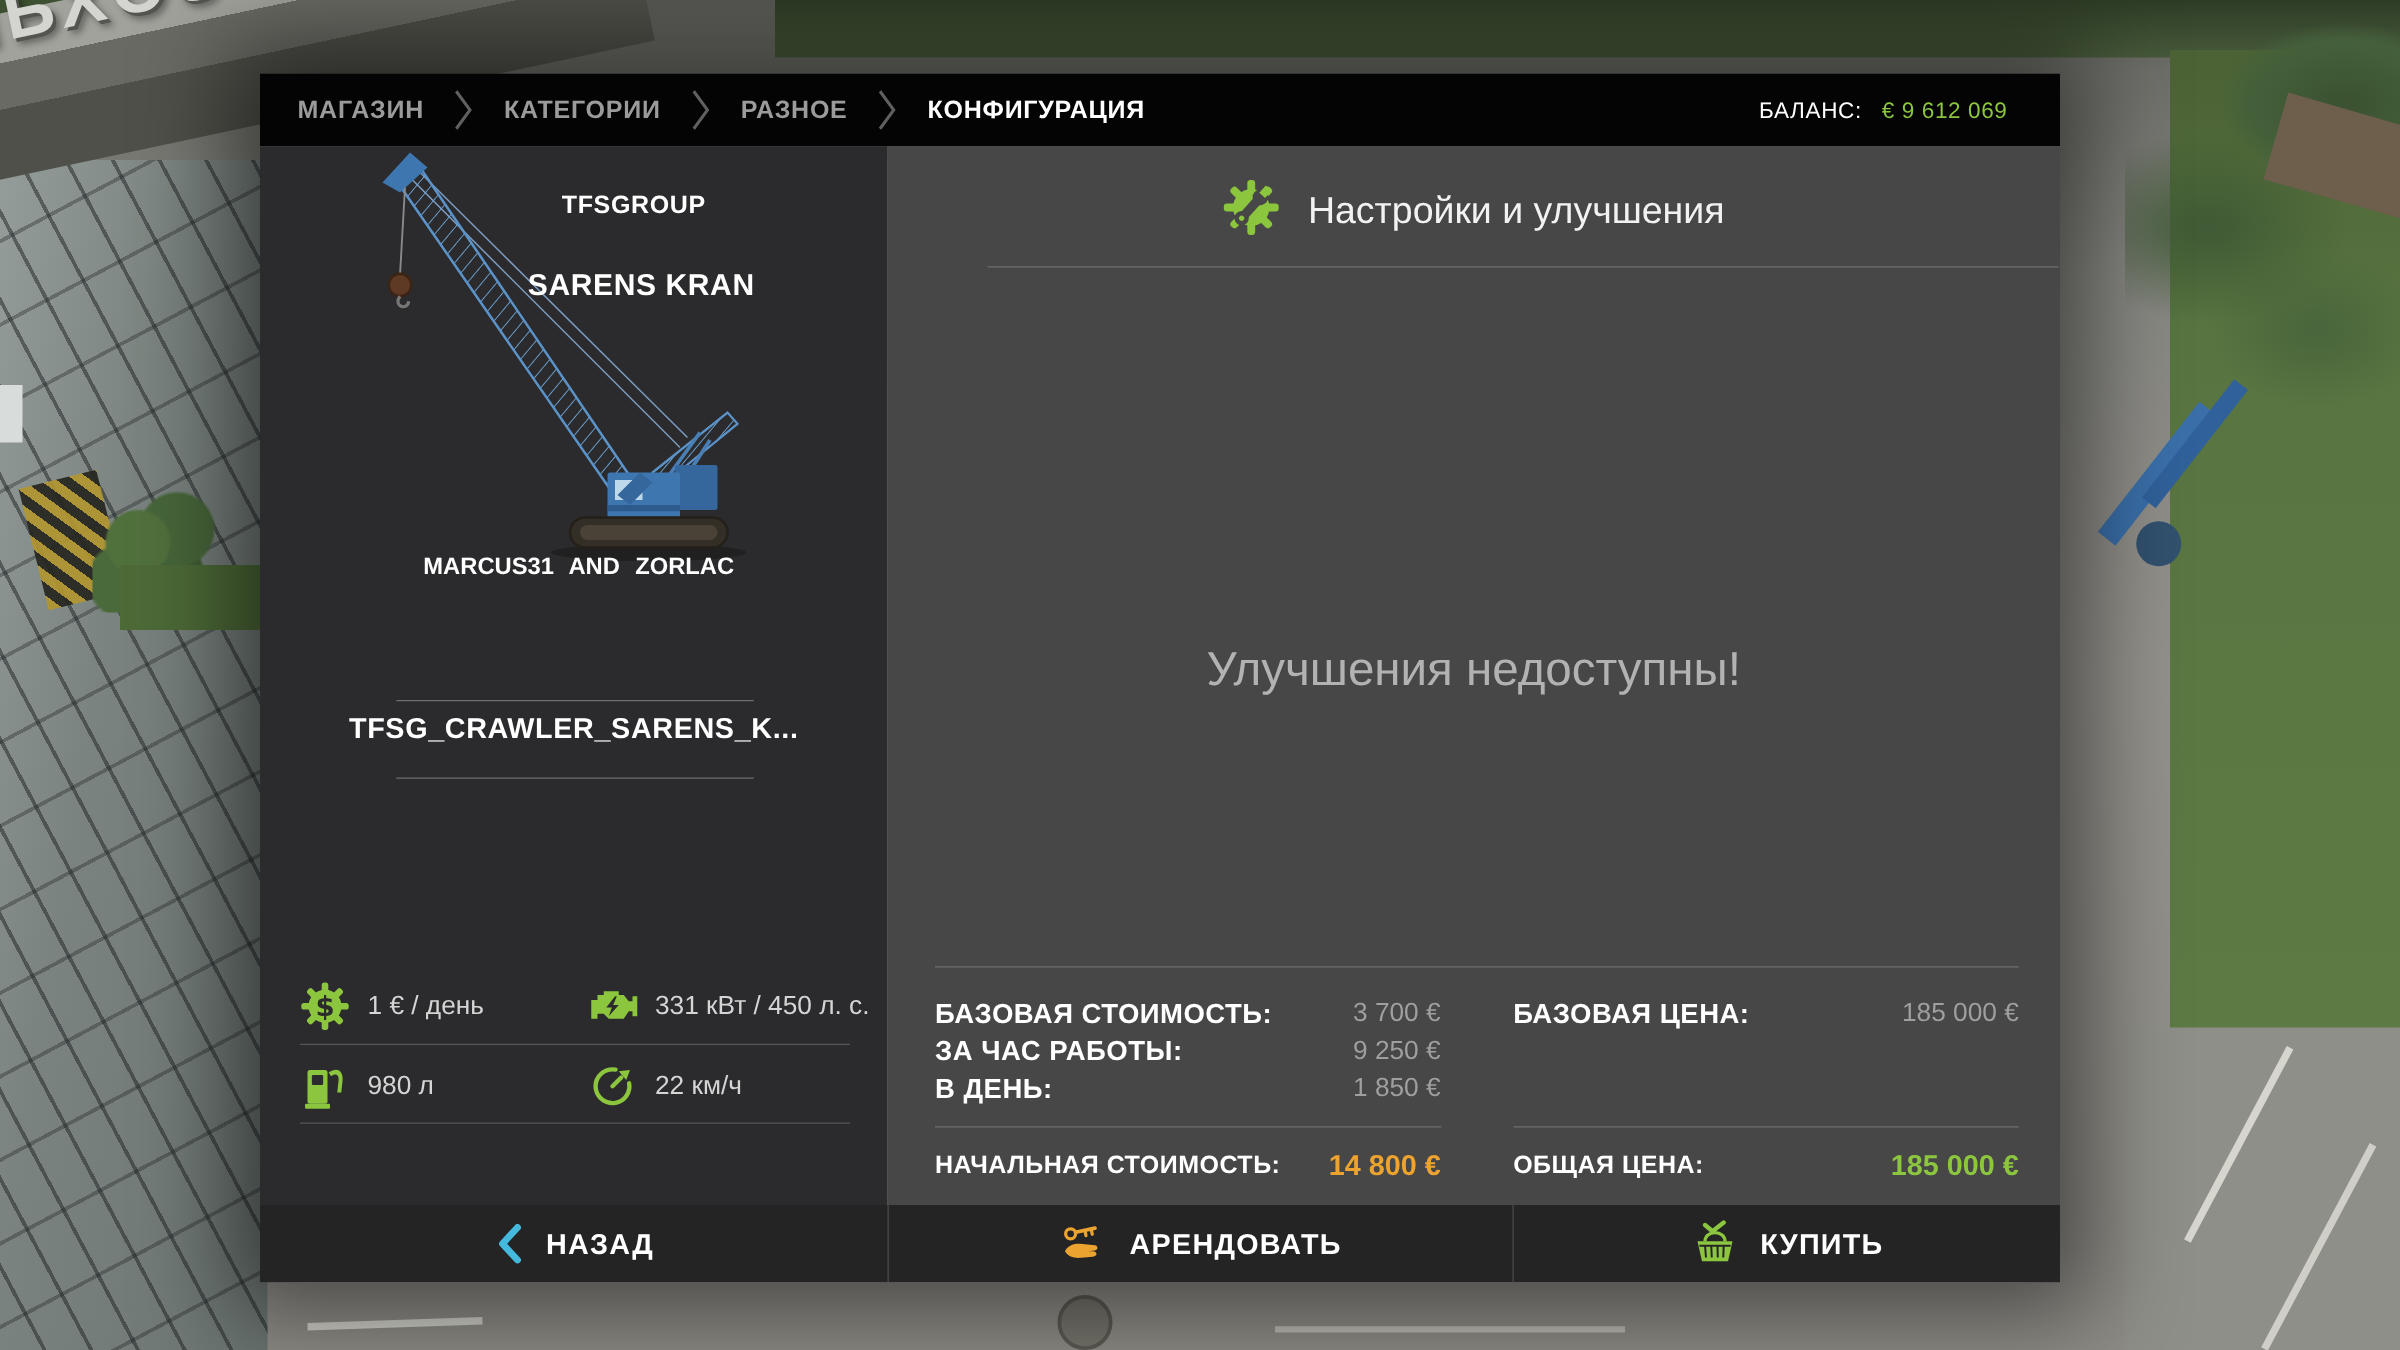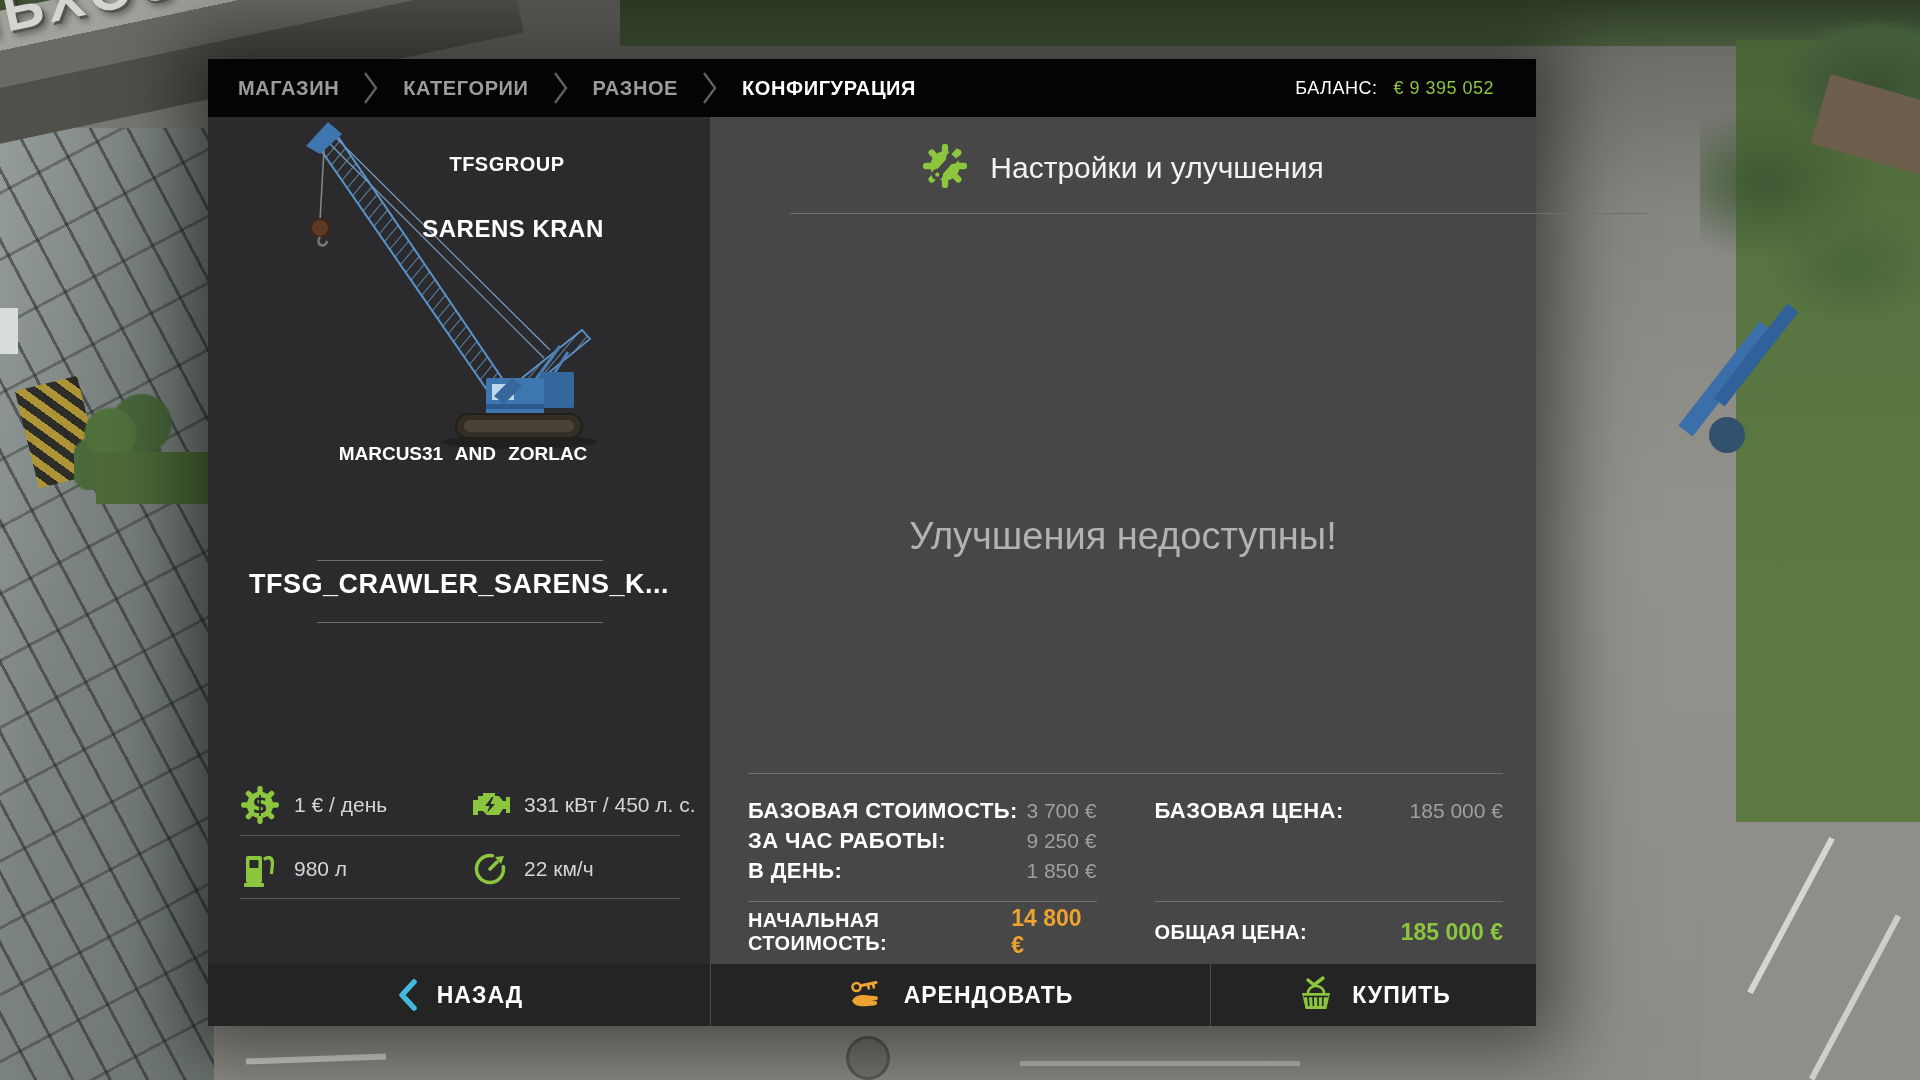--- a/index.html
+++ b/index.html
@@ -49,21 +49,21 @@
                radial-gradient(circle at 65% 35%,#47663a 0 30%,transparent 33%),
                radial-gradient(circle at 55% 70%,#3f5c33 0 33%,transparent 36%),
                radial-gradient(circle at 25% 75%,#4a6a3c 0 26%,transparent 29%);}
   .grass-strip{position:absolute;left:96px;top:452px;width:118px;height:52px;background:#4d6a37;}
   .blue-lift{position:absolute;left:1703px;top:295px;width:95px;height:185px;}
   .bl1{position:absolute;left:14px;top:18px;width:18px;height:132px;background:#3a6fa9;transform:rotate(38deg);}
   .bl2{position:absolute;left:46px;top:0;width:14px;height:120px;background:#30619a;transform:rotate(38deg);}
   .bl-wheel{position:absolute;left:6px;top:122px;width:36px;height:36px;border-radius:50%;background:#31516e;}
 
   
-  .modal{position:absolute;left:208px;top:59px;width:1328px;height:967px;z-index:10;
+  .modal{position:absolute;left:208px;top:59px;width:1440px;height:967px;z-index:10;
          box-shadow:0 0 70px 25px rgba(0,0,0,.5);}
   .modal-header{position:absolute;left:0;top:0;right:0;height:58px;background:#040404;
                 display:flex;align-items:center;justify-content:space-between;padding:0 42px 0 30px;box-sizing:border-box;}
   .crumbs{display:flex;align-items:center;gap:24px;}
   .crumb{font-size:20px;font-weight:bold;color:#9b9b9b;letter-spacing:.6px;cursor:pointer;}
   .crumb.active{color:#ffffff;cursor:default;}
   .crumb-sep{display:flex;align-items:center;}
   .balance{display:flex;gap:16px;align-items:baseline;font-size:18px;font-weight:normal;justify-content:space-between;}
   .balance-label{color:#fff;letter-spacing:.5px;}
   .balance-value{color:#8cc63f;letter-spacing:.5px;}
@@ -76,21 +76,21 @@
   .crane-wrap{position:absolute;left:90px;top:3px;width:350px;height:355px;}
   .brand1{position:absolute;left:169px;top:36px;width:260px;text-align:center;color:#fff;
           font-size:20px;font-weight:bold;letter-spacing:.5px;}
   .brand2{position:absolute;left:165px;top:98px;width:280px;text-align:center;color:#fff;
           font-size:24px;font-weight:bold;letter-spacing:.5px;}
   .credits{position:absolute;left:100px;top:326px;width:310px;text-align:center;color:#fff;
            font-size:19px;font-weight:bold;word-spacing:7px;}
   .name-line{position:absolute;left:109px;width:286px;height:1px;background:#6e6e6e;}
   .nl-top{top:443px;} .nl-bot{top:505px;}
   .vehicle-name{position:absolute;left:10px;right:10px;top:452px;text-align:center;color:#fff;
-                font-size:27px;font-weight:600;letter-spacing:.5px;}
+                font-size:23px;font-weight:600;letter-spacing:.5px;}
   .stat{position:absolute;display:flex;align-items:center;gap:14px;color:#d5d5d5;font-size:21px;height:44px;}
   .st1{left:32px;top:666px;} .st2{left:262px;top:666px;}
   .st3{left:32px;top:730px;} .st4{left:262px;top:730px;}
   .stat-sep{position:absolute;left:32px;width:440px;height:1px;background:#565658;}
   .ss1{top:718px;} .ss2{top:781px;}
   .stat-ico{display:flex;width:40px;height:40px;}
 
   
   .config-header{position:absolute;top:26px;left:0;right:0;display:flex;align-items:center;justify-content:center;gap:22px;}
   .config-title{color:#f2f2f2;font-size:30px;}
@@ -173,21 +173,21 @@
         <span class="crumb">РАЗНОЕ</span>
         <span class="crumb-sep">
           <svg width="16" height="34" viewBox="0 0 16 34">
               <polyline points="2,2 13,17 2,32" stroke="#606060" stroke-width="2.4" fill="none"></polyline>
             </svg>
         </span>
         <span class="crumb active">КОНФИГУРАЦИЯ</span>
       </div>
       <div class="balance">
         <span class="balance-label">БАЛАНС:</span>
-        <span class="balance-value">€ 9 395 052</span>
+        <span class="balance-value">€ 9 612 069</span>
       </div>
     </div>
 
     <div class="modal-body">
 
       <div class="left-panel">
         <div class="crane-wrap">
           <svg width="350" height="355" viewBox="0 0 350 355">
             <defs>
               <pattern id="lat" width="9" height="9" patternUnits="userSpaceOnUse" patternTransform="rotate(40)">

